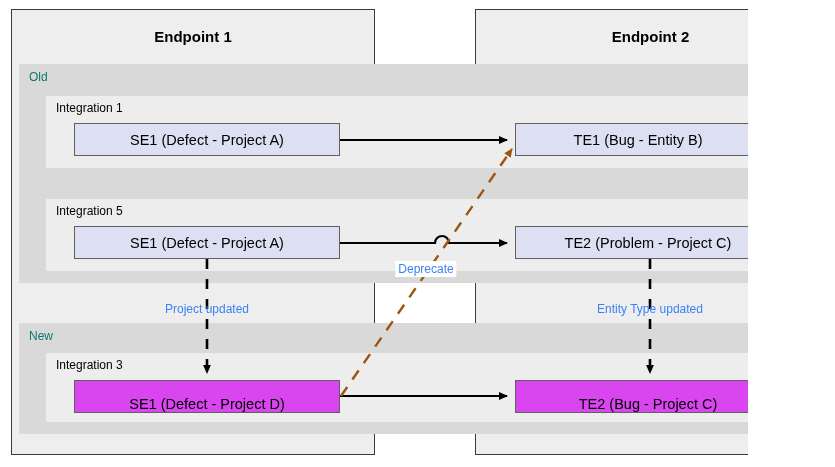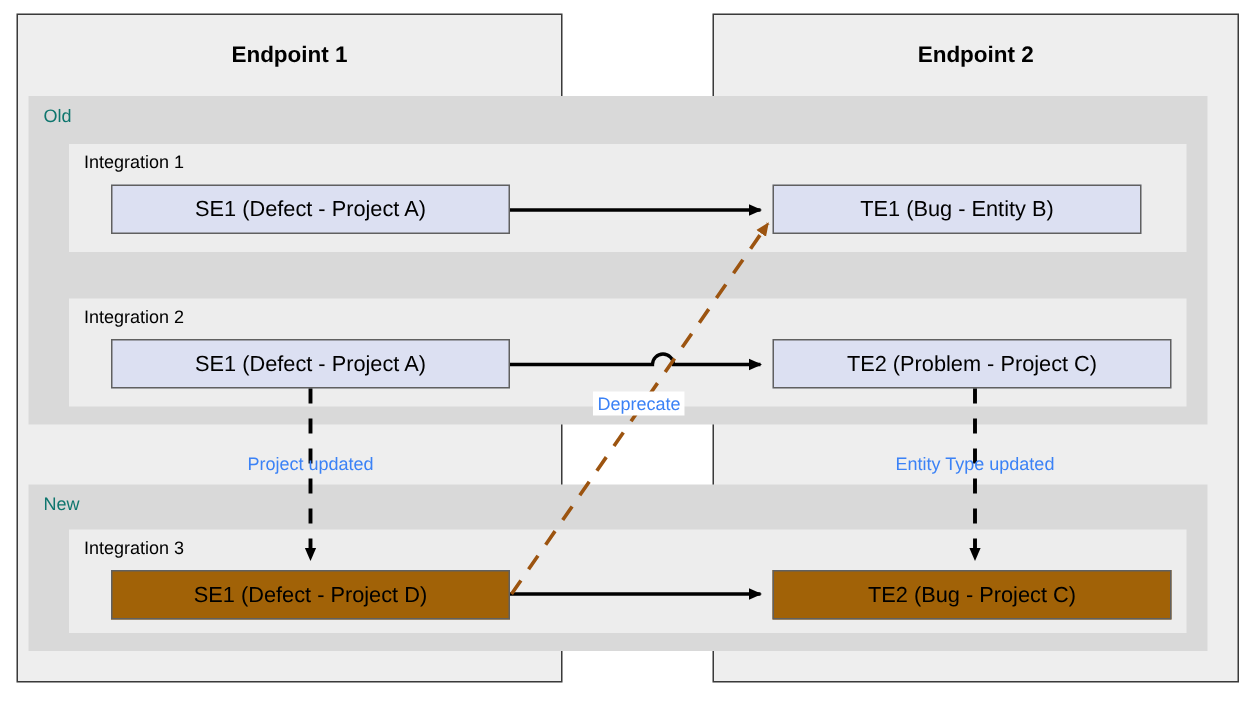--- a/index.html
+++ b/index.html
@@ -5,21 +5,21 @@
   html, body {
     margin: 0;
     padding: 0;
     background: #ffffff;
   }
   body {
     font-family: "Liberation Sans", sans-serif;
   }
   #canvas {
     position: relative;
-    width: 835px;
+    width: 748px;
     height: 467px;
     background: #ffffff;
     overflow: hidden;
   }
   .endpoint-box {
     position: absolute;
     background: #eeeeee;
     border: 1.5px solid #3a3a3a;
     box-sizing: border-box;
   }
@@ -61,21 +61,21 @@
     position: absolute;
     box-sizing: border-box;
     border: 1.5px solid #606060;
     display: flex;
     align-items: center;
     justify-content: center;
     font-size: 14.5px;
     color: #000000;
   }
   .node.blue  { background: #dce0f2; text-align: right; }
-  .node.green { background: #a16207; }
+  .node.green { background: #d946ef; align-items: flex-end; }
   .edge-label {
     position: absolute;
     font-size: 12px;
     color: #3b82f6;
     background: #ffffff;
     padding: 1px 3px;
     white-space: nowrap;
     transform: translateX(-50%);
   }
   .edge-label.nobg { background: transparent; text-align: right; }
@@ -103,21 +103,21 @@
 
   <div class="section-box" style="left:19px; top:64px; width:786px; height:219px;">
     <div class="section-label">Old</div>
   </div>
 
   <div class="integration-box" style="left:46px; top:96px; width:745px; height:72px;padding-left:29px;">
     <div class="integration-label">Integration 1</div>
   </div>
 
   <div class="integration-box" style="left:46px; top:199px; width:745px; height:72px;">
-    <div class="integration-label">Integration 2</div>
+    <div class="integration-label">Integration 5</div>
   </div>
 
   <div class="section-box" style="left:19px; top:323px; width:786px; height:111px;">
     <div class="section-label">New</div>
   </div>
 
   <div class="integration-box" style="left:46px; top:353px; width:745px; height:69px;">
     <div class="integration-label">Integration 3</div>
   </div>
 

